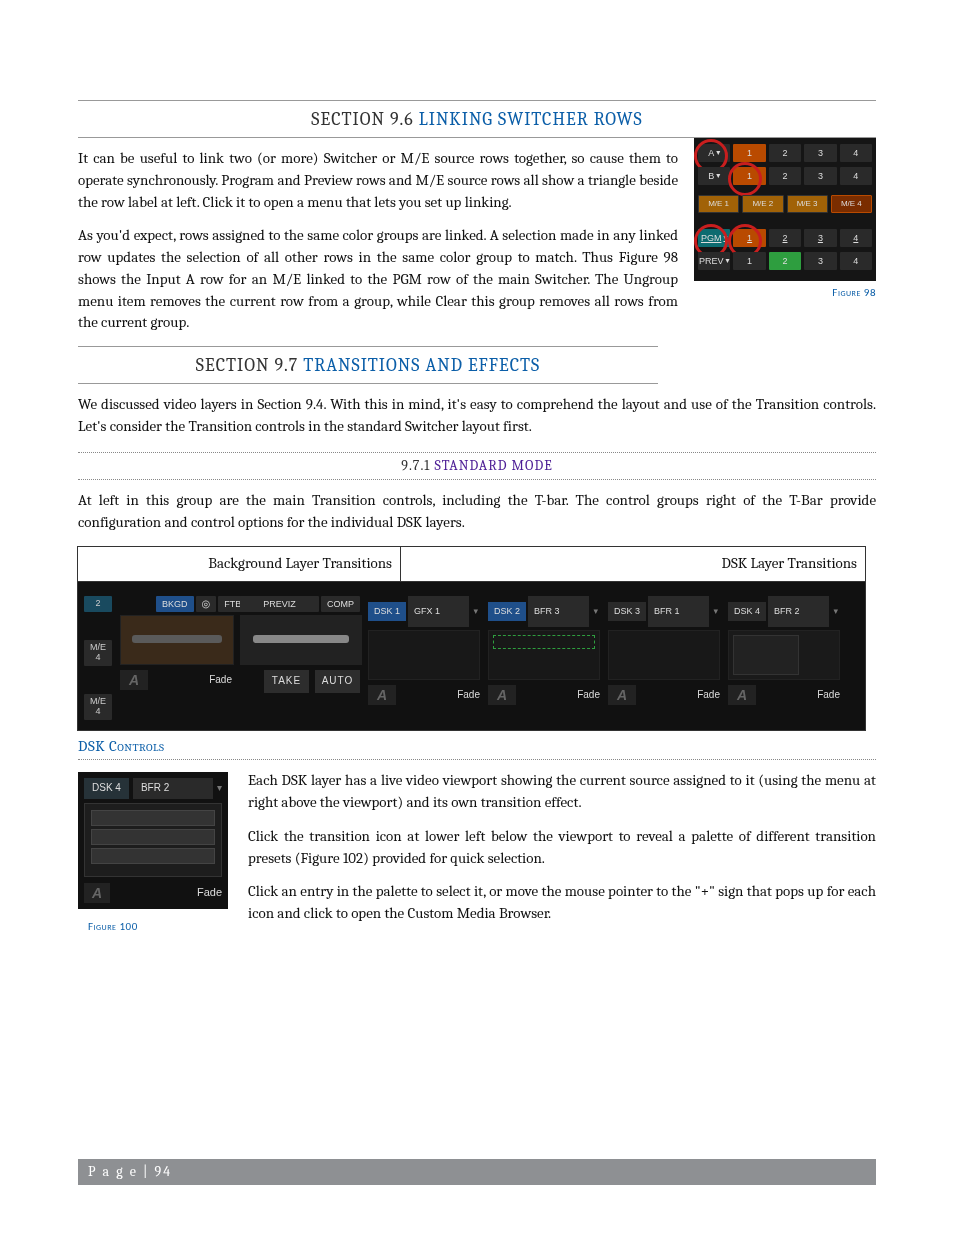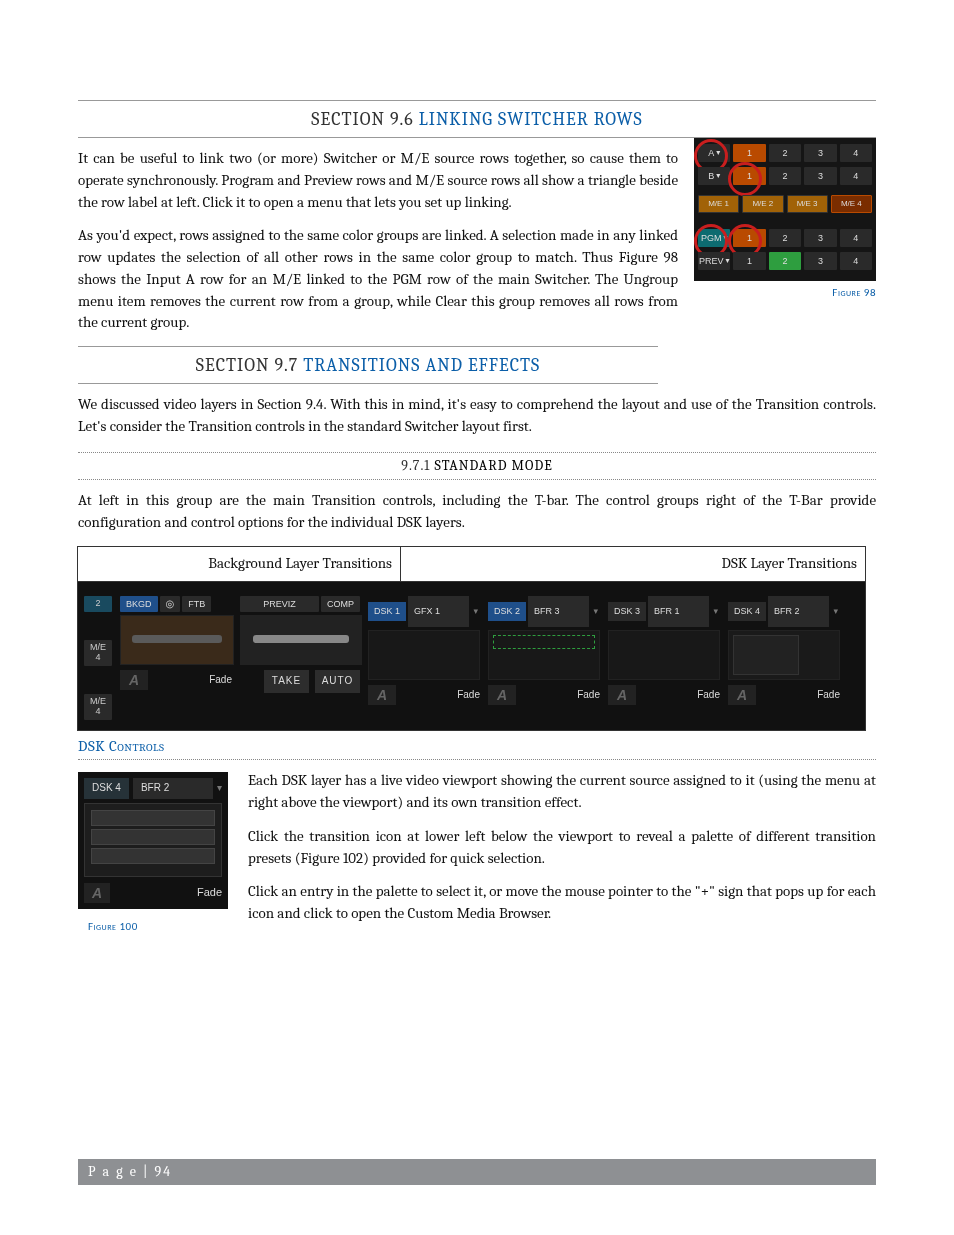--- a/index.html
+++ b/index.html
@@ -35,21 +35,21 @@
   .subsection {
     text-align: center;
     font-size: 14px;
     letter-spacing: 1px;
     color: #333;
     margin: 14px 0 6px 0;
     border-top: 1px dotted #888;
     border-bottom: 1px dotted #888;
     padding: 3px 0;
   }
-  .subsection .name { color: #000000; }
+  .subsection .name { color: #4c1d95; }
   p.body {
     text-align: justify;
     margin: 10px 0 12px 0;
   }
   .float-right-fig {
     float: right;
     margin: 0 0 6px 16px;
     width: 182px;
   }
   .figcap {
@@ -185,21 +185,21 @@
   }
   .fig99 .leftcol { width: 28px; display:flex; flex-direction:column; gap:28px; }
   .fig99 .leftcol .slot {
     background: #2a2a2a; color:#ccc; font-size:9px; text-align:center; padding:3px 0; border-radius:1px; line-height:1.1;
   }
   .fig99 .leftcol .slot.two { background:#194a5f; }
   .fig99 .group { display:flex; flex-direction:column; gap:3px; }
   
   .g-btns { display:flex; gap:2px; }
   .minibtn { height:16px; display:flex; align-items:center; justify-content:center; background:#2a2a2a; border-radius:1px; font-size:9px; padding:0 6px; }
-  .minibtn.blue { background:#1f4f8a; }
+  .minibtn.blue { background:#1f4f8a;margin-left:36px; }
   .minibtn.icon::after { content:"◎"; font-size:10px; }
   .thumb { width:100%; height:48px; background:#3a2a1a; border:1px solid #222; position:relative; overflow:hidden; }
   .thumb .bar { position:absolute; left:10%; right:10%; top:40%; height:8px; background:#5a5a5a; border-radius:3px;}
   .grp-w1 { width:112px; }
   .grp-w2 { width:120px; }
   .thumbA {
     width:28px; height:20px; display:flex; align-items:center; justify-content:center;
     font-style: italic; font-weight:bold; color:#666; font-size:14px; background:#222;
   }
   .lowrow { display:flex; align-items:center; justify-content:space-between; margin-top:2px;}
@@ -266,21 +266,21 @@
         <div class="cell num">3</div>
         <div class="cell num">4</div>
         <span class="circle" style="left:30px; top:-5px;"></span>
       </div>
       <div class="row" style="margin-top:10px;">
         <div class="cell me">M/E 1</div>
         <div class="cell me">M/E 2</div>
         <div class="cell me">M/E 3</div>
         <div class="cell me orange">M/E 4</div>
       </div>
-      <div class="row" style="margin-top:16px;">
+      <div class="row" style="margin-top:16px;text-decoration:underline;">
         <div class="cell lbl teal caret">PGM</div>
         <div class="cell num orange">1</div>
         <div class="cell num">2</div>
         <div class="cell num">3</div>
         <div class="cell num">4</div>
         <span class="circle" style="left:-4px; top:-5px;"></span>
         <span class="circle" style="left:30px; top:-5px;"></span>
       </div>
       <div class="row">
         <div class="cell lbl caret">PREV</div>

